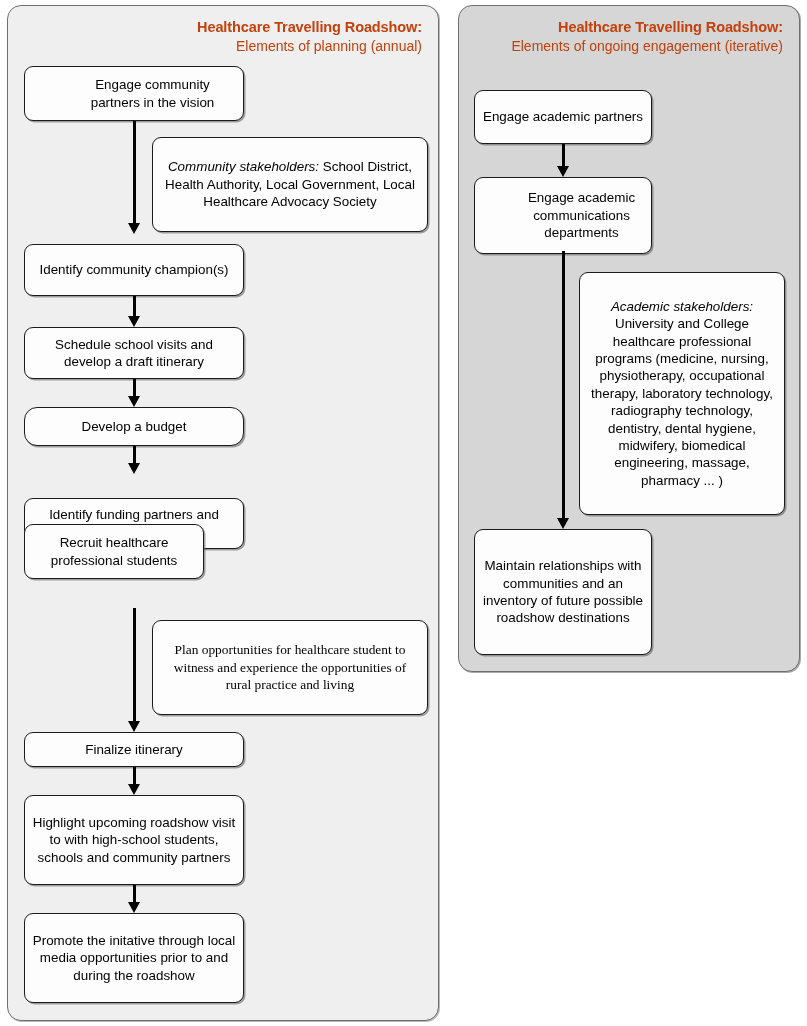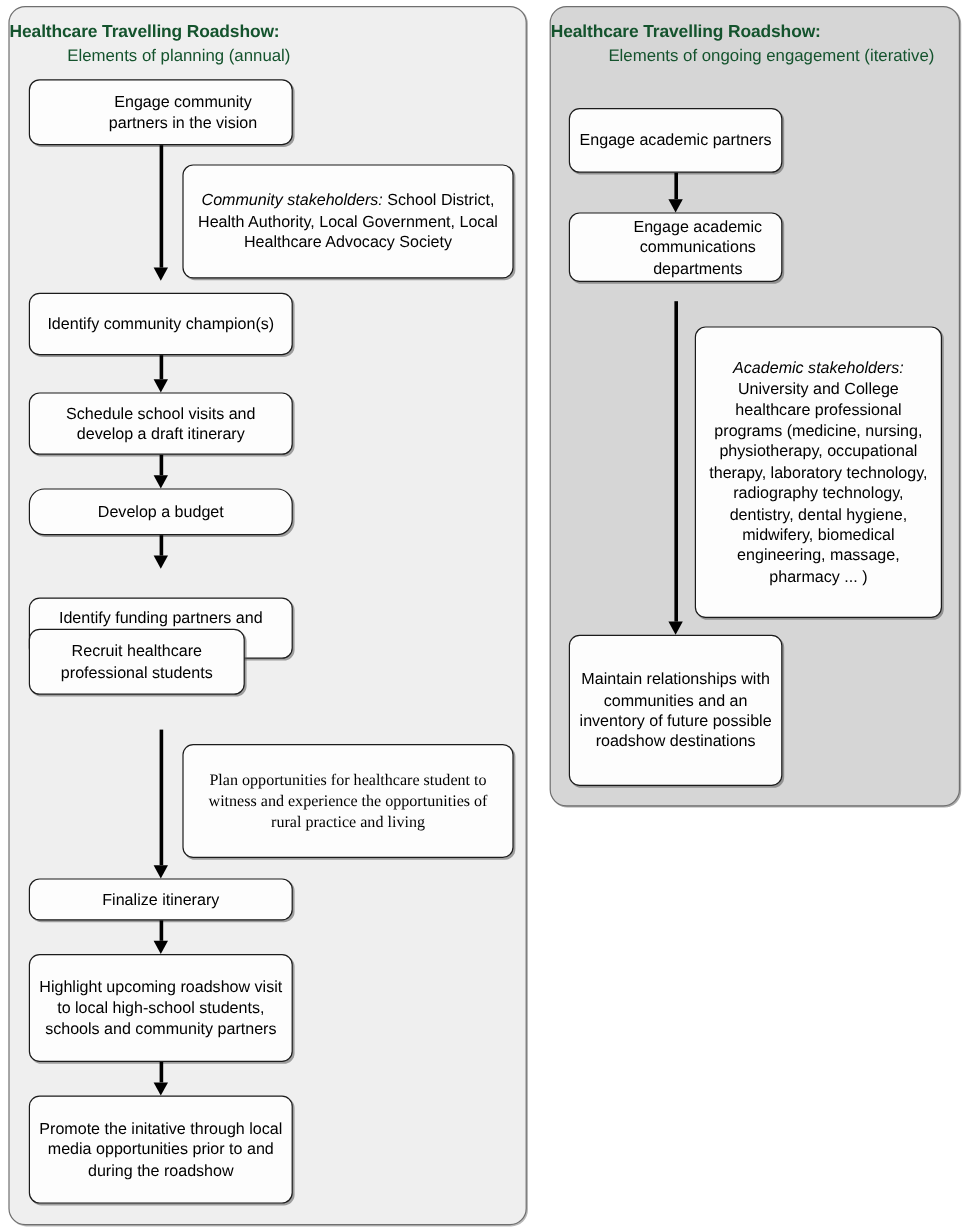--- a/index.html
+++ b/index.html
@@ -44,22 +44,22 @@
     height: 667px;
     background: #d6d6d6;
     box-shadow: 1px 1px 0 #a8a8a8;
   }
 
   
   .panel-title {
     position: absolute;
     left: 0;
     right: 16px;
-    text-align: left;
-    color: #14532d;
+    text-align: right;
+    color: #c2410c;
     line-height: 1.32;
   }
   .panel-title .t1 {
     display: block;
     font-weight: bold;
     font-size: 14.5px;
     letter-spacing: -0.1px;
   }
   .panel-title .t2 {
     display: block;
@@ -182,21 +182,21 @@
 
   <div class="node note" style="left:152px; top:620px; width:276px; height:95px;font-family:Liberation Serif, serif;">Plan opportunities for healthcare student to witness and experience the opportunities of rural practice and living</div>
 
   <div class="node" style="left:24px; top:732px; width:220px; height:35px;">Finalize itinerary</div>
 
   <div class="arrow" style="left:134px; top:767px; height:28px;">
     <div class="stem" style="height:17px;"></div>
     <div class="head" style="top:17px;"></div>
   </div>
 
-  <div class="node" style="left:24px; top:795px; width:220px; height:90px;">Highlight upcoming roadshow visit to local high-school students, schools and community partners</div>
+  <div class="node" style="left:24px; top:795px; width:220px; height:90px;">Highlight upcoming roadshow visit to with high-school students, schools and community partners</div>
 
   <div class="arrow" style="left:134px; top:885px; height:28px;">
     <div class="stem" style="height:17px;"></div>
     <div class="head" style="top:17px;"></div>
   </div>
 
   <div class="node" style="left:24px; top:913px; width:220px; height:90px;">Promote the initative through local media opportunities prior to and during the roadshow</div>
 
   <div class="panel panel-right">
 
@@ -207,21 +207,21 @@
 
   </div>
 
   <div class="node" style="left:474px; top:90px; width:178px; height:54px;">Engage academic partners</div>
 
   <div class="arrow" style="left:563px; top:144px; height:33px;">
     <div class="stem" style="height:22px;"></div>
     <div class="head" style="top:22px;"></div>
   </div>
 
-  <div class="node" style="left:474px; top:177px; width:178px; height:58px;padding-left:44px;">Engage academic communications departments</div>
+  <div class="node" style="left:474px; top:177px; width:178px; height:77px;padding-left:44px;">Engage academic communications departments</div>
 
   <div class="arrow" style="left:563px; top:251px; height:278px;">
     <div class="stem" style="height:267px;"></div>
     <div class="head" style="top:267px;"></div>
   </div>
 
   <div class="node note" style="left:579px; top:272px; width:206px; height:243px; padding:5px 8px;">
     <span>
       <i class="em">Academic stakeholders:</i><span> University and College healthcare professional programs (medicine, nursing, physiotherapy, occupational therapy, laboratory technology, radiography technology, dentistry, dental hygiene, midwifery, biomedical engineering, massage, pharmacy ... )</span>
     </span>

